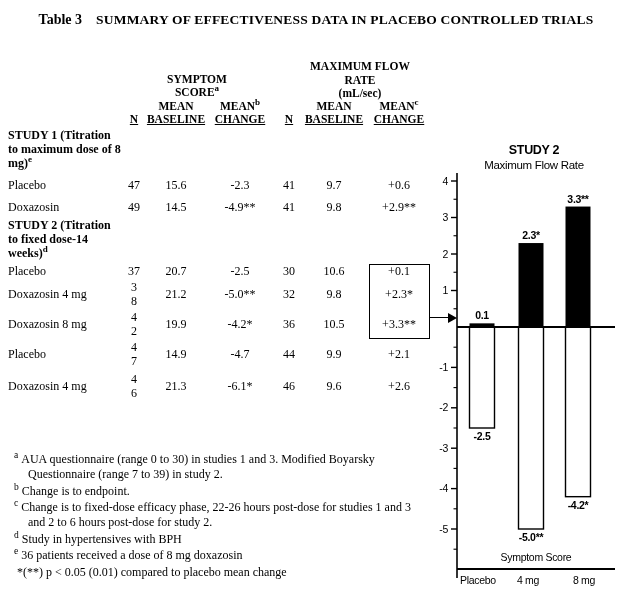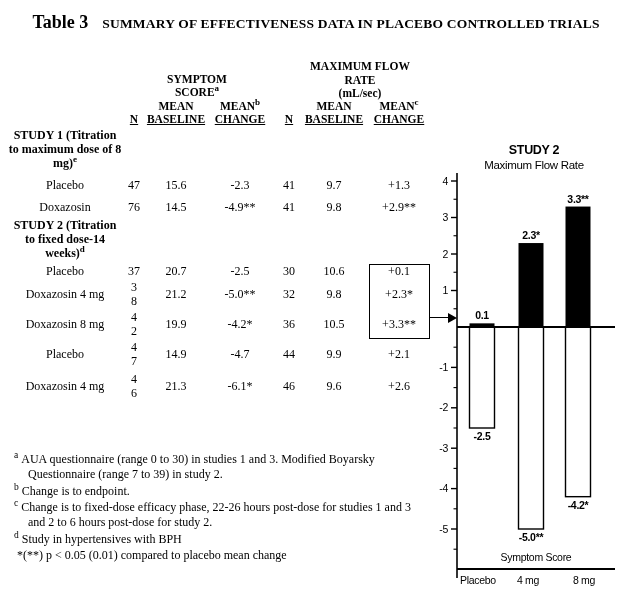--- a/index.html
+++ b/index.html
@@ -3,27 +3,27 @@
 <meta charset="utf-8">
 <style>
   html,body{margin:0;padding:0;background:#ffffff;}
   .page{
     position:relative;width:632px;height:592px;background:#ffffff;
     font-family:"Liberation Serif", serif;color:#000;overflow:hidden;
   }
   
   .doc-title{position:absolute;top:12px;left:0;width:632px;text-align:center;
     font-weight:bold;font-size:13.5px;}
-  .doc-title .t-prefix{margin-right:14px;font-size:18px;}
+  .doc-title .t-prefix{margin-right:14px;font-size:14px;}
   .doc-title .t-main{letter-spacing:.2px;}
   
   table.eff{position:absolute;left:8px;top:56px;width:426px;border-collapse:collapse;
     table-layout:fixed;font-size:12px;line-height:1.15;}
   table.eff td{padding:0;vertical-align:middle;}
-  td.lbl{text-align:center;margin-top:12px;}
+  td.lbl{text-align:left;margin-top:12px;}
   td.num{text-align:center;white-space:pre-line;}
   tr.grp td{vertical-align:bottom;font-weight:bold;font-size:11.5px;text-align:center;}
   tr.grp td.grp-ss{padding-right:26px;padding-bottom:1px;}
   tr.grp td.grp-mfr{padding-right:18px;}
   tr.meanrow td{font-weight:bold;font-size:11.5px;text-align:center;vertical-align:bottom;}
   tr.colhead td{font-weight:bold;font-size:11.5px;text-align:center;vertical-align:top;}
   tr.colhead .u{text-decoration:underline;}
   tr.sec td{vertical-align:top;font-weight:bold;}
   sup{font-size:9px;line-height:0;}
   
@@ -102,25 +102,25 @@
           <td></td>
           <td></td>
     </tr>
     <tr style="height:21px">
       <td class="lbl">Placebo</td>
       <td class="num">47</td>
       <td class="num">15.6</td>
       <td class="num">-2.3</td>
       <td class="num">41</td>
       <td class="num">9.7</td>
-      <td class="num">+1.3</td>
+      <td class="num">+0.6</td>
     </tr>
     <tr style="height:23px">
       <td class="lbl">Doxazosin</td>
-      <td class="num">76</td>
+      <td class="num">49</td>
       <td class="num">14.5</td>
       <td class="num">-4.9**</td>
       <td class="num">41</td>
       <td class="num">9.8</td>
       <td class="num">+2.9**</td>
     </tr>
 
     <tr class="sec" style="height:45px">
       <td class="lbl"><span>STUDY 2 (Titration to fixed dose-14 weeks)</span><sup>d</sup></td>
       <td></td>
@@ -187,20 +187,21 @@
   <div class="arrow-line"></div>
   <div class="arrow-head"></div>
 
   <div class="footnotes">
     <div class="fn"><sup>a</sup><span class="fn-text">AUA questionnaire (range 0 to 30) in studies 1 and 3. Modified Boyarsky
 Questionnaire (range 7 to 39) in study 2.</span></div>
     <div class="fn"><sup>b</sup><span class="fn-text">Change is to endpoint.</span></div>
     <div class="fn"><sup>c</sup><span class="fn-text">Change is to fixed-dose efficacy phase, 22-26 hours post-dose for studies 1 and 3
 and 2 to 6 hours post-dose for study 2.</span></div>
     <div class="fn"><sup>d</sup><span class="fn-text">Study in hypertensives with BPH</span></div>
+    <div class="fn"><sup>e</sup><span class="fn-text">36 patients received a dose of 8 mg doxazosin</span></div>
     <div class="fn"><sup></sup><span class="fn-text">*(**) p &lt; 0.05 (0.01) compared to placebo mean change</span></div>
   </div>
 
   <div class="chart-wrap">
     <svg id="chart-svg" width="196" height="456" viewBox="0 0 196 456">
         <text x="98" y="14" text-anchor="middle" font-size="12.5" font-weight="bold" fill="#000000">STUDY 2</text>
         <text x="98" y="29" text-anchor="middle" font-size="11.5" fill="#000000">Maximum Flow Rate</text>
         <line x1="21" y1="33" x2="21" y2="438" stroke="#000000" stroke-width="1.6"></line>
         <line x1="15" y1="41" x2="21" y2="41" stroke="#000000" stroke-width="1.4"></line>
         <text x="12" y="44.5" text-anchor="end" font-size="10.5" fill="#000000">4</text>

